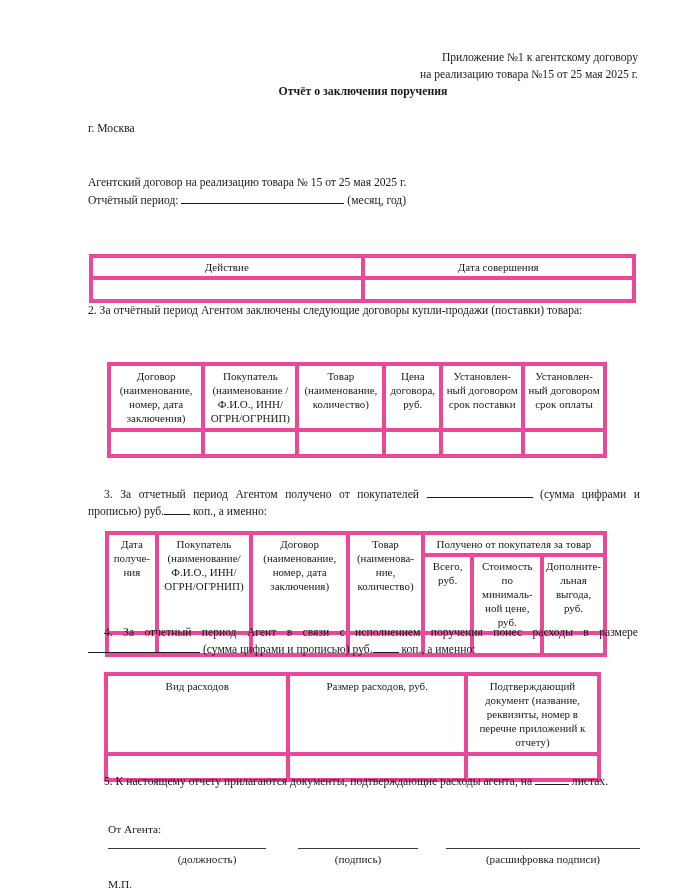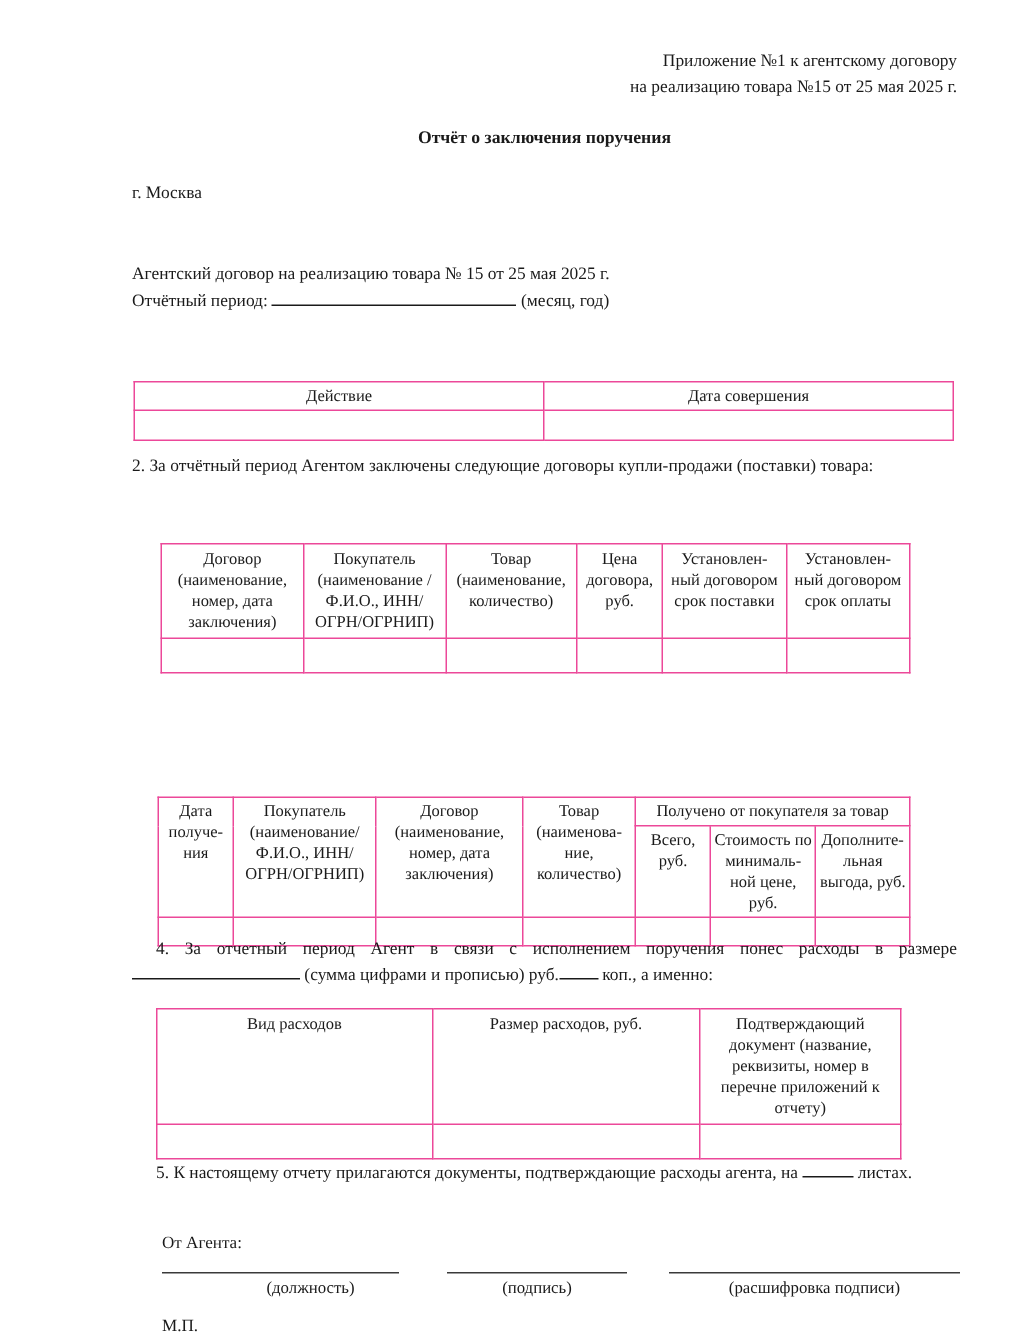--- a/index.html
+++ b/index.html
@@ -23,21 +23,21 @@
     left: 0; top: 0;
     width: 677px;
     height: 891px;
     padding: 0;
     box-sizing: border-box;
   }
   
   .doc-header {
     position: absolute;
     left: 300px;
-    top: 33px;
+    top: 50px;
     width: 338px;
     text-align: right;
     font-size: 11.6px;
     line-height: 1.45;
   }
   .doc-header div { white-space: nowrap; }
 
   .doc-title {
     position: absolute;
     left: 88px;
@@ -98,21 +98,21 @@
   .para-5 { left: 88px; top: 773px; width: 550px; text-align: justify; text-indent: 16px; }
 
   
   table.doc-table {
     position: absolute;
     border-collapse: collapse;
     font-size: 11px;
     line-height: 1.28;
   }
   table.doc-table td {
-    border: 1px solid #ec4899;
+    border: 4px solid #ec4899;
     text-align: center;
     vertical-align: top;
     padding: 2px 2px;
     font-family: Liberation Serif, serif;
   }
   table.doc-table td.hdr { vertical-align: top; }
   table.doc-table tr.empty-row td { height: 15px; }
 
   #table-actions { left: 89px; top: 254px; width: 547px; }
   #table-actions td { padding: 2px 3px; }
@@ -219,20 +219,26 @@
         <td></td>
         <td></td>
         <td></td>
         <td></td>
         <td></td>
         <td></td>
       </tr>
     </tbody>
   </table>
 
+  <div class="para para-3">
+    <span>3. За отчетный период Агентом получено от покупателей</span>
+    <span class="blank blank-sum"></span>
+    <span>(сумма цифрами и прописью) руб.</span><span class="blank blank-kop"></span>
+    <span>коп., а именно:</span>
+  </div>
 
   <table class="doc-table" id="table-received">
     <tbody>
       <tr>
         <td class="hdr" style="width:10%" rowspan="2">Дата получе-ния</td>
         <td class="hdr" style="width:19%" rowspan="2">Покупатель (наименование/Ф.И.О., ИНН/ОГРН/ОГРНИП)</td>
         <td class="hdr" style="width:19.5%" rowspan="2">Договор (наименование, номер, дата заключения)</td>
         <td class="hdr" style="width:15%" rowspan="2">Товар (наименова-ние, количество)</td>
         <td class="hdr" colspan="3">Получено от покупателя за товар</td>
       </tr>

